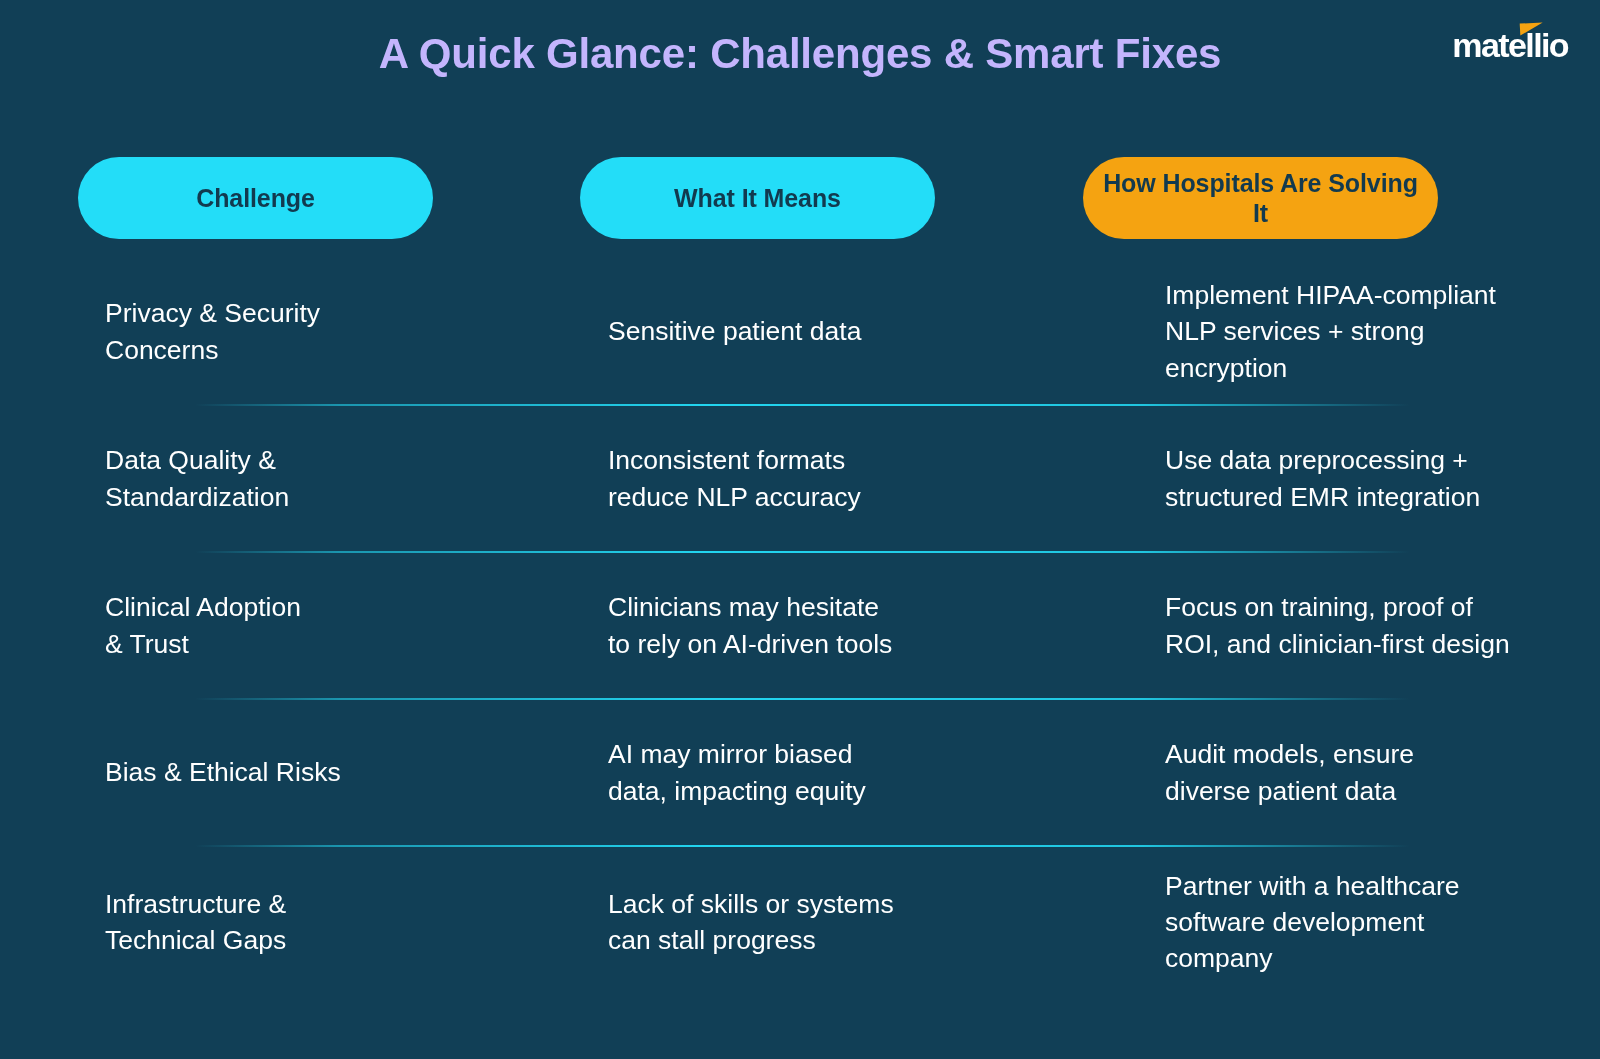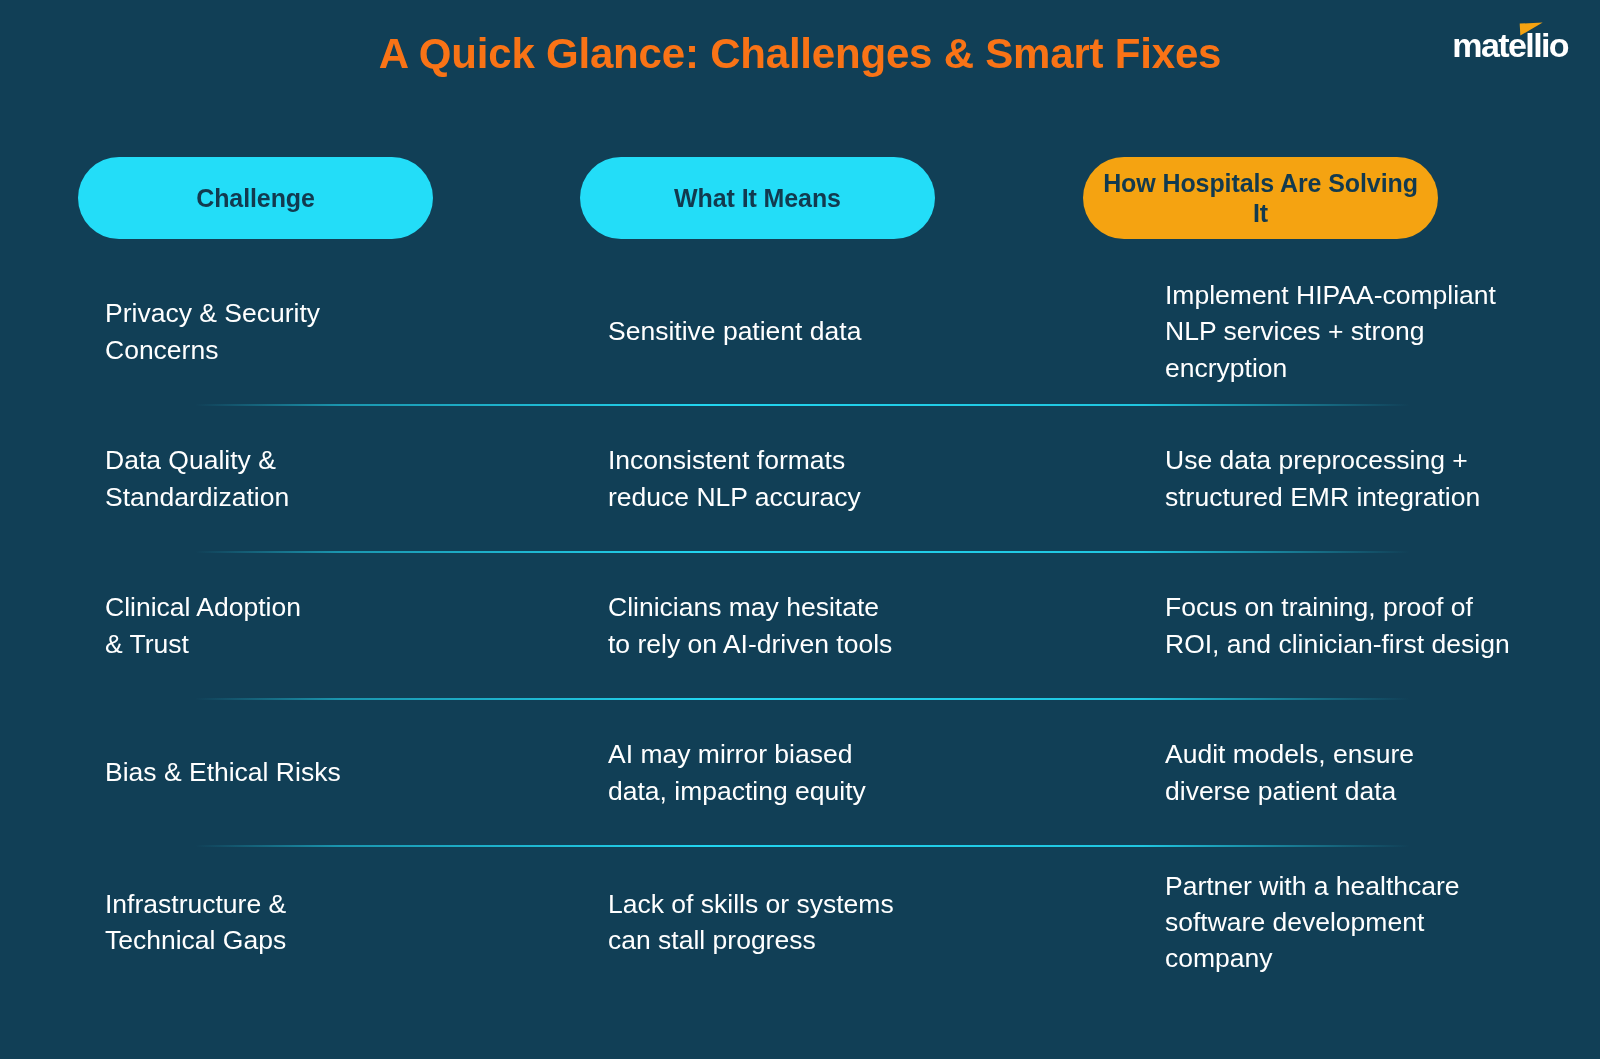--- a/index.html
+++ b/index.html
@@ -32,21 +32,21 @@
     width: 1600px;
     height: 118px;
   }
 
   .title {
     position: absolute;
     left: 0;
     top: 30px;
     width: 1600px;
     text-align: center;
-    color: #f97316;
+    color: #c4b5fd;
     font-size: 42px;
     font-weight: bold;
     letter-spacing: -0.2px;
     line-height: 1.15;
     white-space: nowrap;
   }
 
   .logo {
     position: absolute;
     right: 32px;

